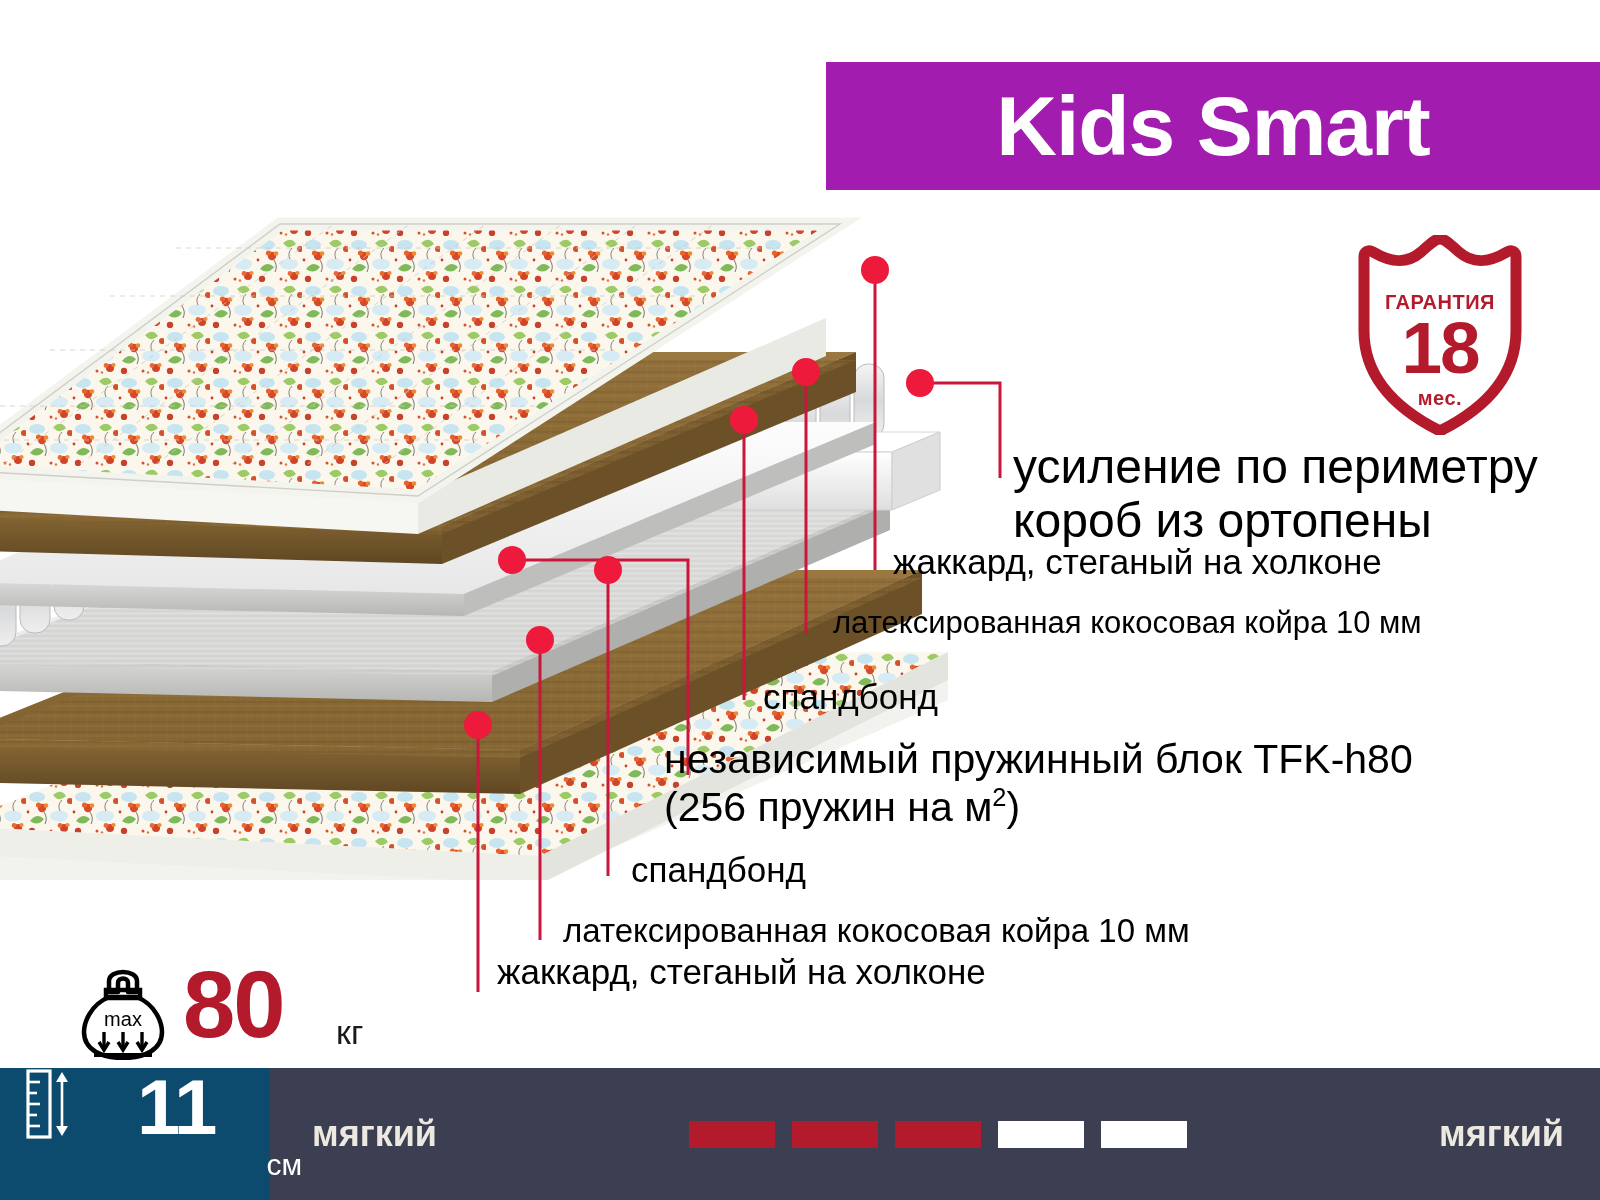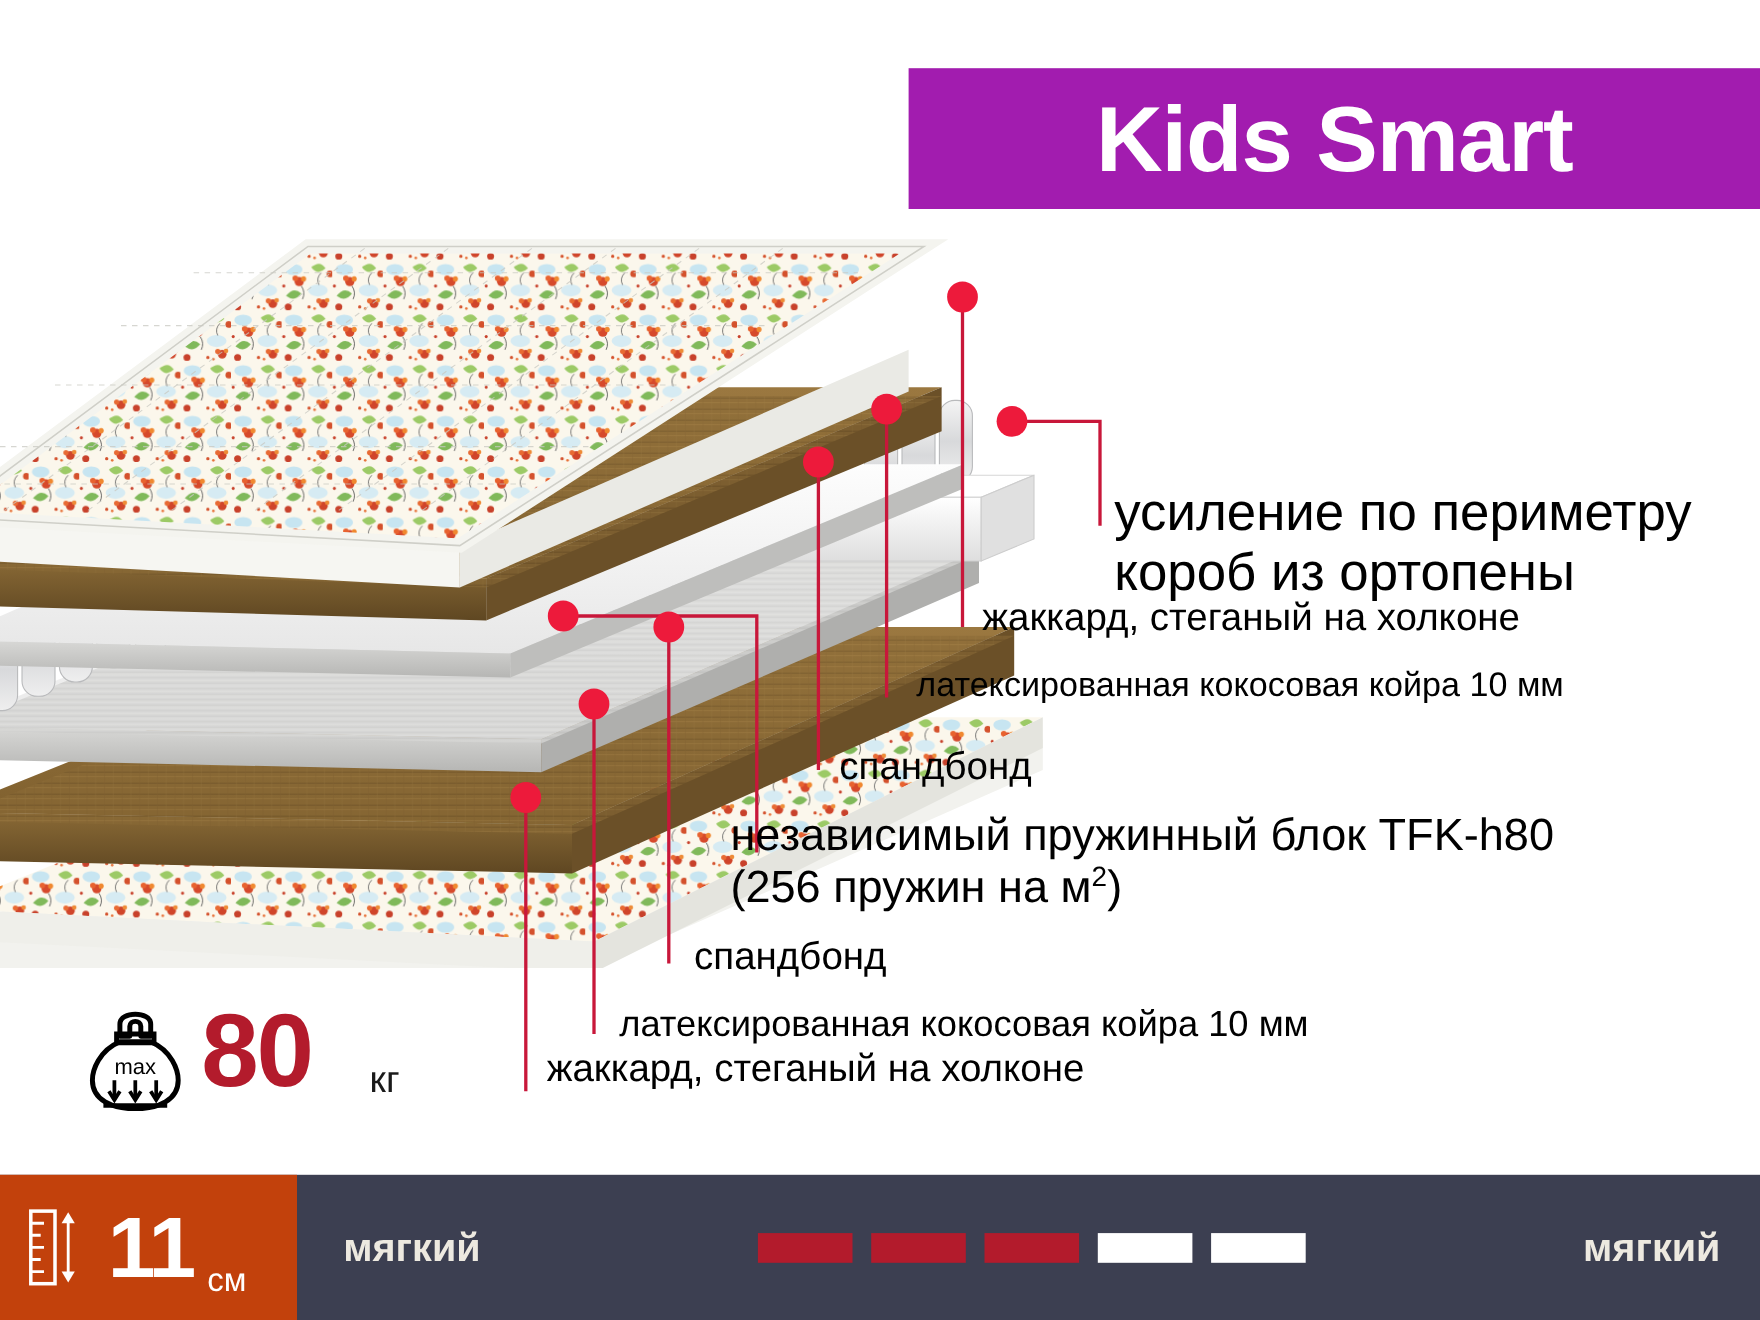--- a/index.html
+++ b/index.html
@@ -47,40 +47,40 @@
   #co-4{ left:664px; top:737px; font-size:41px; }
   #co-5{ left:631px; top:850px; font-size:35px; }
   #co-6{ left:563px; top:913px; font-size:33px; }
   #co-7{ left:497px; top:952px; font-size:35px; }
 
   
   #leaders{ position:absolute; left:0; top:0; width:1600px; height:1200px; }
   #leaders svg{ display:block; }
 
   
-  #maxload{ position:absolute; left:78px; top:910px; width:320px; height:105px; }
+  #maxload{ position:absolute; left:78px; top:960px; width:320px; height:105px; }
   #kettlebell{ position:absolute; left:0; top:0; width:90px; height:100px; }
   #load-num{
     position:absolute; left:105px; top:-2px; color:#B31B2C;
     font-size:94px; font-weight:bold; line-height:1; letter-spacing:-2px;
     font-family:"Liberation Sans", sans-serif;
   }
   #load-unit{
     position:absolute; left:258px; top:53px; color:#1a1a1a;
     font-size:34px; font-family:"Liberation Sans", sans-serif;
   }
 
   
   #bottom-bar{
     position:absolute; left:0; top:1068px; width:1600px; height:132px;
     background:#3C3F51; display:flex; align-items:stretch;
   }
   #height-block{
-    width:270px; flex:0 0 270px; background:#c2410c;
-    display:flex; align-items:center; padding-left:26px;
+    width:270px; flex:0 0 270px; background:#0c4a6e;
+    display:flex; padding-left:26px;gap:39px;
   }
   #ruler-icon{ width:50px; height:72px; flex:0 0 50px; }
   #height-num{
     color:#fff; font-size:78px; font-weight:bold; line-height:1;
     letter-spacing:-2px; margin-left:22px; font-family:"Liberation Sans", sans-serif;
   }
   #height-unit{
     color:#fff; font-size:30px; margin-left:12px; align-self:flex-end;
     margin-bottom:18px; font-family:"Liberation Sans", sans-serif;
   }
@@ -101,20 +101,32 @@
 </style>
 </head>
 <body>
 
 <div id="stage">
 
   <div id="title-banner">
     <span id="title-text">Kids Smart</span>
   </div>
 
+  <div id="shield-badge">
+    <span>
+      <svg viewBox="0 0 176 200" xmlns="http://www.w3.org/2000/svg">
+        <path d="M12 22 C12 17 16 14 21 17 C38 27 54 30 69 17 C79 8 83 4 88 4
+                 C93 4 97 8 107 17 C122 30 138 27 155 17 C160 14 164 17 164 22
+                 L164 96 C164 140 136 172 88 196 C40 172 12 140 12 96 Z" fill="none" stroke="#B31B2C" stroke-width="11" stroke-linejoin="round"></path>
+      </svg>
+    </span>
+    <div class="shield-lbl" id="shield-top">ГАРАНТИЯ</div>
+    <div class="shield-lbl" id="shield-num">18</div>
+    <div class="shield-lbl" id="shield-bot">мес.</div>
+  </div>
 
   <div id="mattress">
     <svg viewBox="0 0 1010 690" xmlns="http://www.w3.org/2000/svg">
       <defs>
 
         <pattern id="jac" width="46" height="46" patternUnits="userSpaceOnUse">
           <rect width="46" height="46" fill="#FBF7EC"></rect>
           <ellipse cx="11" cy="9" rx="8" ry="5" fill="#BFE2F2" opacity=".85"></ellipse>
           <ellipse cx="33" cy="28" rx="9" ry="5.5" fill="#CDE8F5" opacity=".8"></ellipse>
           <path d="M4 33 q7 -9 14 -2 q-6 8 -14 2z" fill="#72B34A" opacity=".9"></path>

